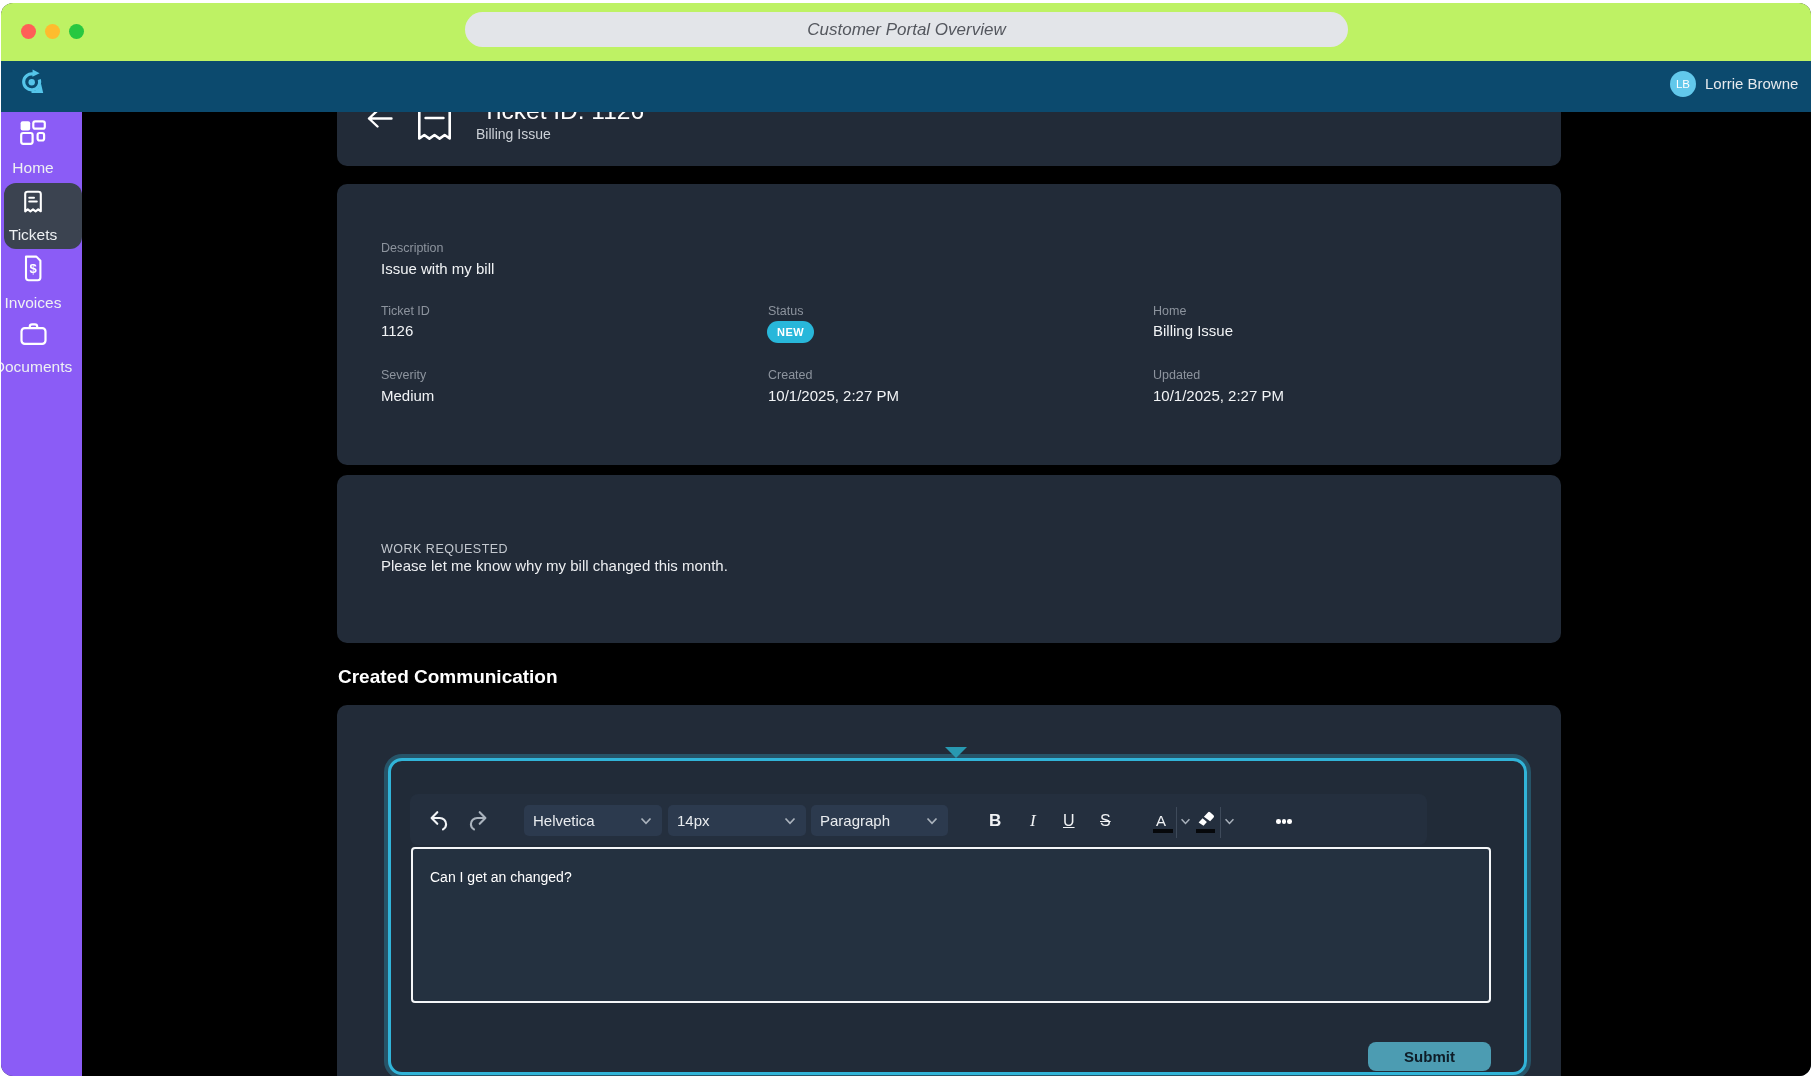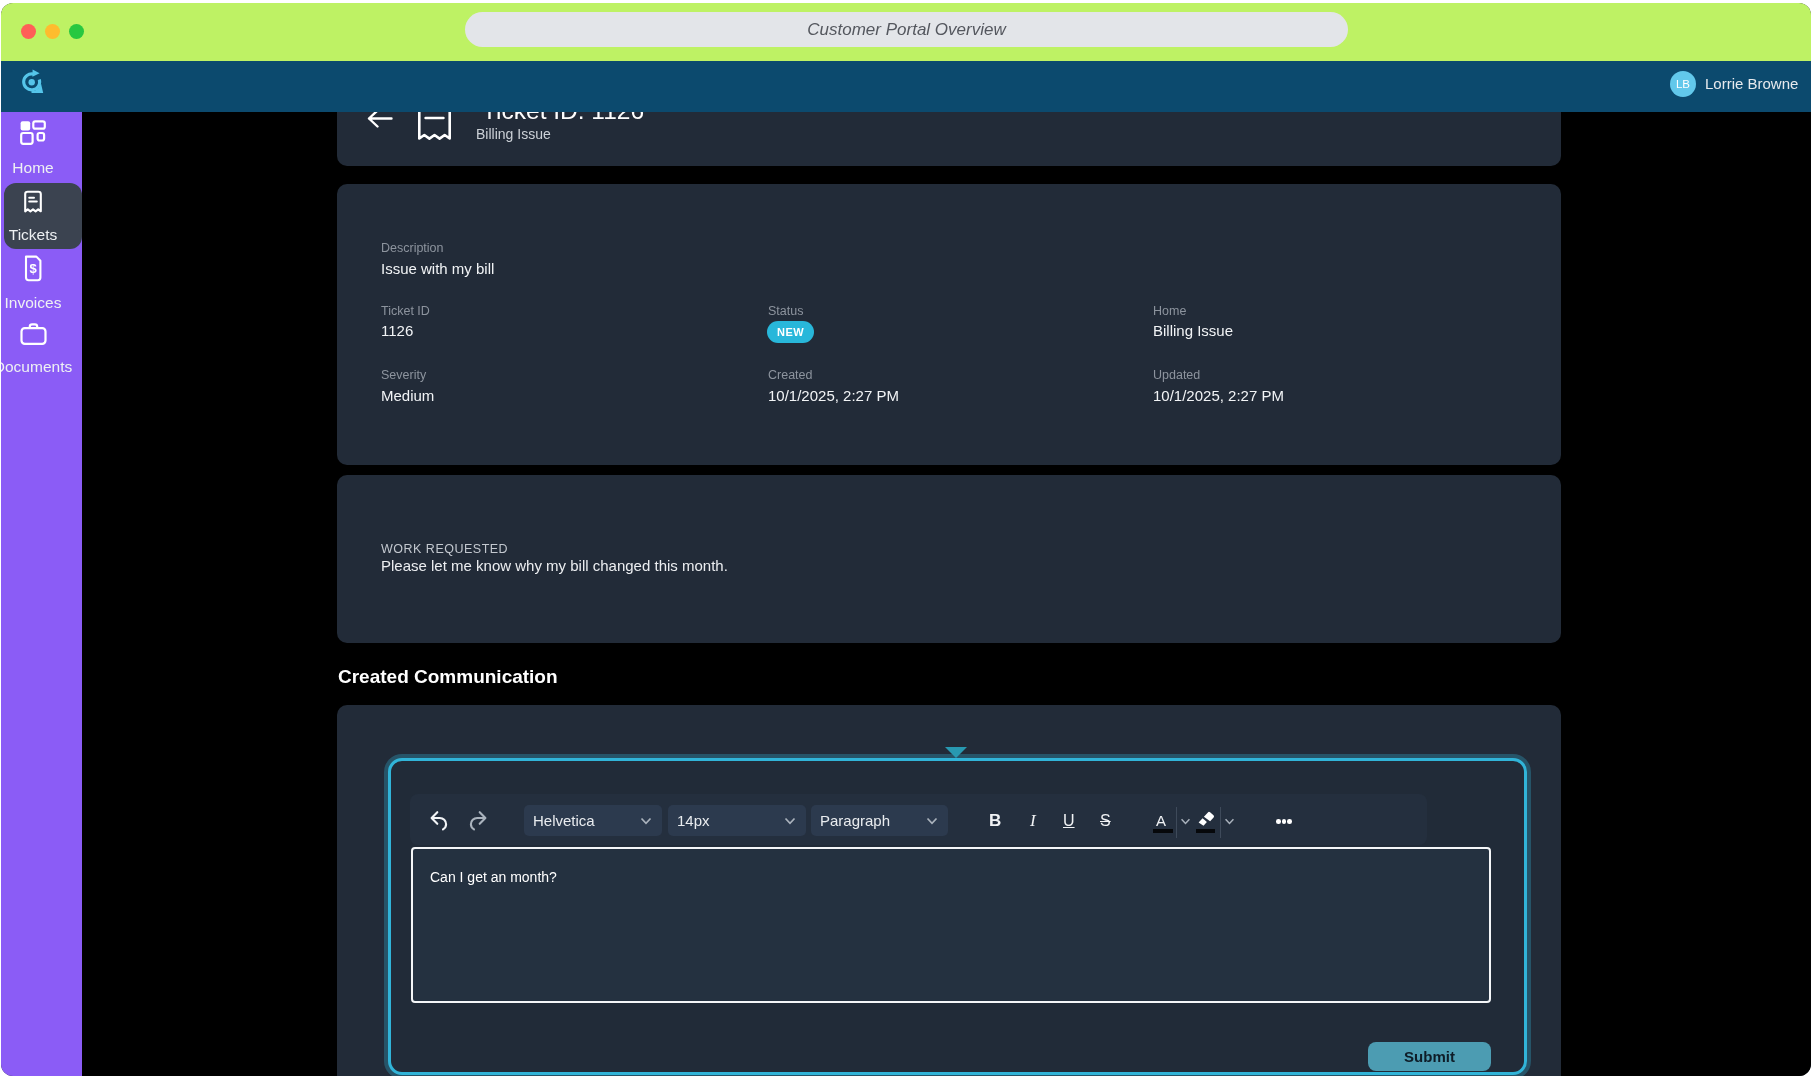--- a/index.html
+++ b/index.html
@@ -155,19 +155,19 @@
     <div class="vsep" style="left:1138px;"></div>
     <svg class="abs" style="left:1142px;top:706px;" width="11" height="7" viewBox="0 0 12 8">
         <path d="M1.5,1.5 L6,6.3 L10.5,1.5" fill="none" stroke="#aab2bc" stroke-width="1.7"></path>
       </svg>
     <div class="abs" style="left:1194px;top:707px;width:16px;height:5px;">
       <div class="abs" style="left:0;top:0;width:4.6px;height:4.6px;border-radius:50%;background:#fff;"></div>
       <div class="abs" style="left:5.6px;top:0;width:4.6px;height:4.6px;border-radius:50%;background:#fff;"></div>
       <div class="abs" style="left:11.2px;top:0;width:4.6px;height:4.6px;border-radius:50%;background:#fff;"></div>
     </div>
     <div id="earea">
-        <div class="t">Can I get an month?</div>
+        <div class="t">Can I get an changed?</div>
       </div>
     <div id="esub">Submit</div>
 
     <div class="ptr" style="position:absolute;left:863px;top:635px;width:0;height:0;border-left:11px solid transparent;border-right:11px solid transparent;border-top:11px solid #2899b1;z-index:3;"></div>
   </div>
 </div>
 
 </body></html>

